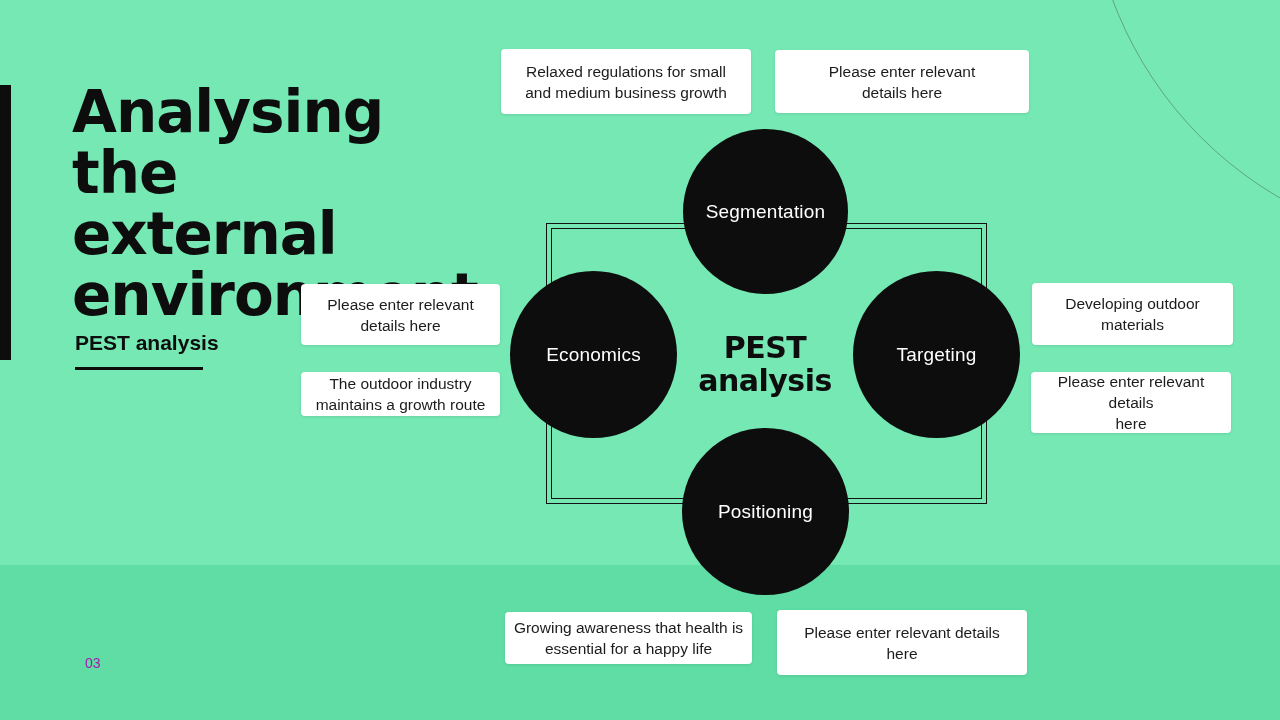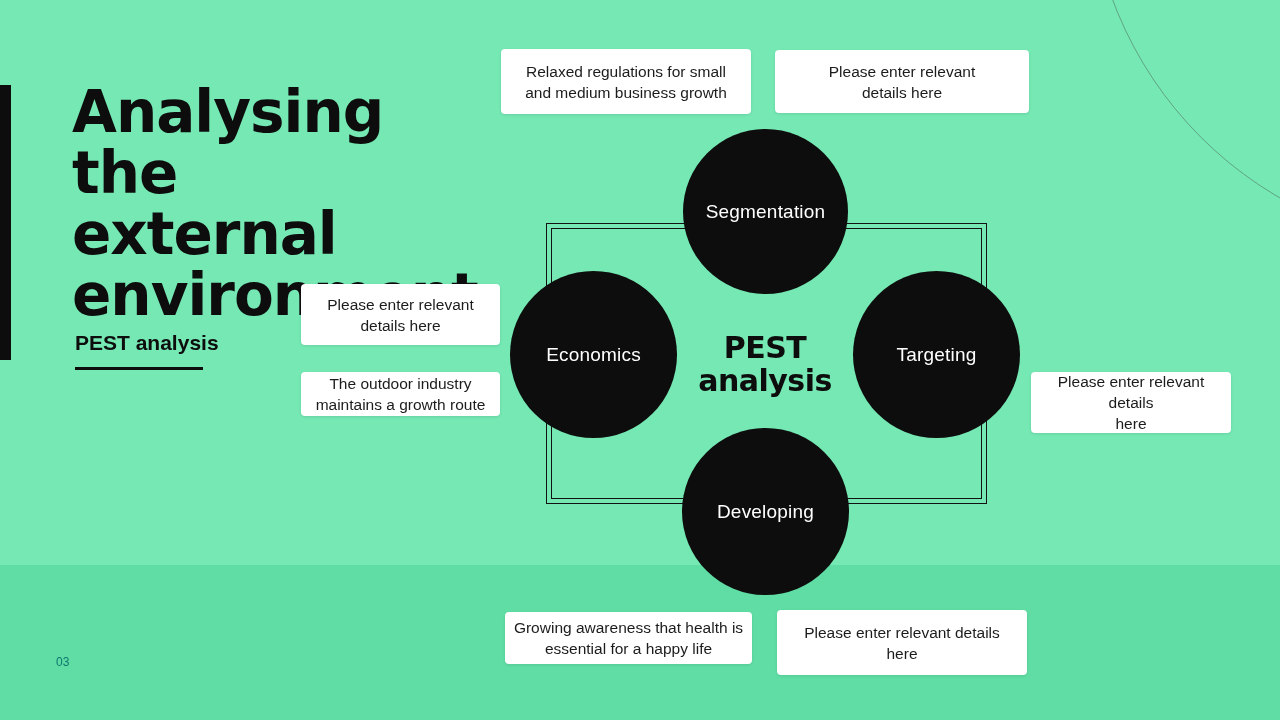--- a/index.html
+++ b/index.html
@@ -51,23 +51,23 @@
     color: #0d0d0d;
   }
   .section-underline {
     position: absolute;
     left: 75px; top: 367px;
     width: 128px; height: 3px;
     background: #0d0d0d;
   }
   .page-number {
     position: absolute;
-    left: 56px; top: 655px;
-    font-size: 12px;
-    color: #0f766e;
+    left: 85px; top: 655px;
+    font-size: 14px;
+    color: #a21caf;
   }
   .frame-rect {
     position: absolute;
     left: 546px; top: 223px;
     width: 439px; height: 279px;
     border: 1px solid #121212;
   }
   .frame-rect-inner {
     position: absolute;
     left: 4px; top: 4px; right: 4px; bottom: 4px;
@@ -156,39 +156,43 @@
   <div class="node node-segmentation">
     <span class="node-label">Segmentation</span>
   </div>
   <div class="node node-economics">
     <span class="node-label">Economics</span>
   </div>
   <div class="node node-targeting">
     <span class="node-label">Targeting</span>
   </div>
   <div class="node node-positioning">
-    <span class="node-label">Developing</span>
+    <span class="node-label">Positioning</span>
   </div>
 
   <div class="callout callout-1">
     <span class="callout-text">Relaxed regulations for small
 and medium business growth</span>
   </div>
   <div class="callout callout-2">
     <span class="callout-text">Please enter relevant
 details here</span>
   </div>
   <div class="callout callout-3">
     <span class="callout-text">Please enter relevant
 details here</span>
   </div>
   <div class="callout callout-4">
     <span class="callout-text">The outdoor industry
 maintains a growth route</span>
   </div>
+  <div class="callout callout-5">
+    <span class="callout-text">Developing outdoor
+materials</span>
+  </div>
   <div class="callout callout-6">
     <span class="callout-text">Please enter relevant details
 here</span>
   </div>
   <div class="callout callout-7">
     <span class="callout-text">Growing awareness that health is
 essential for a happy life</span>
   </div>
   <div class="callout callout-8">
     <span class="callout-text">Please enter relevant details

